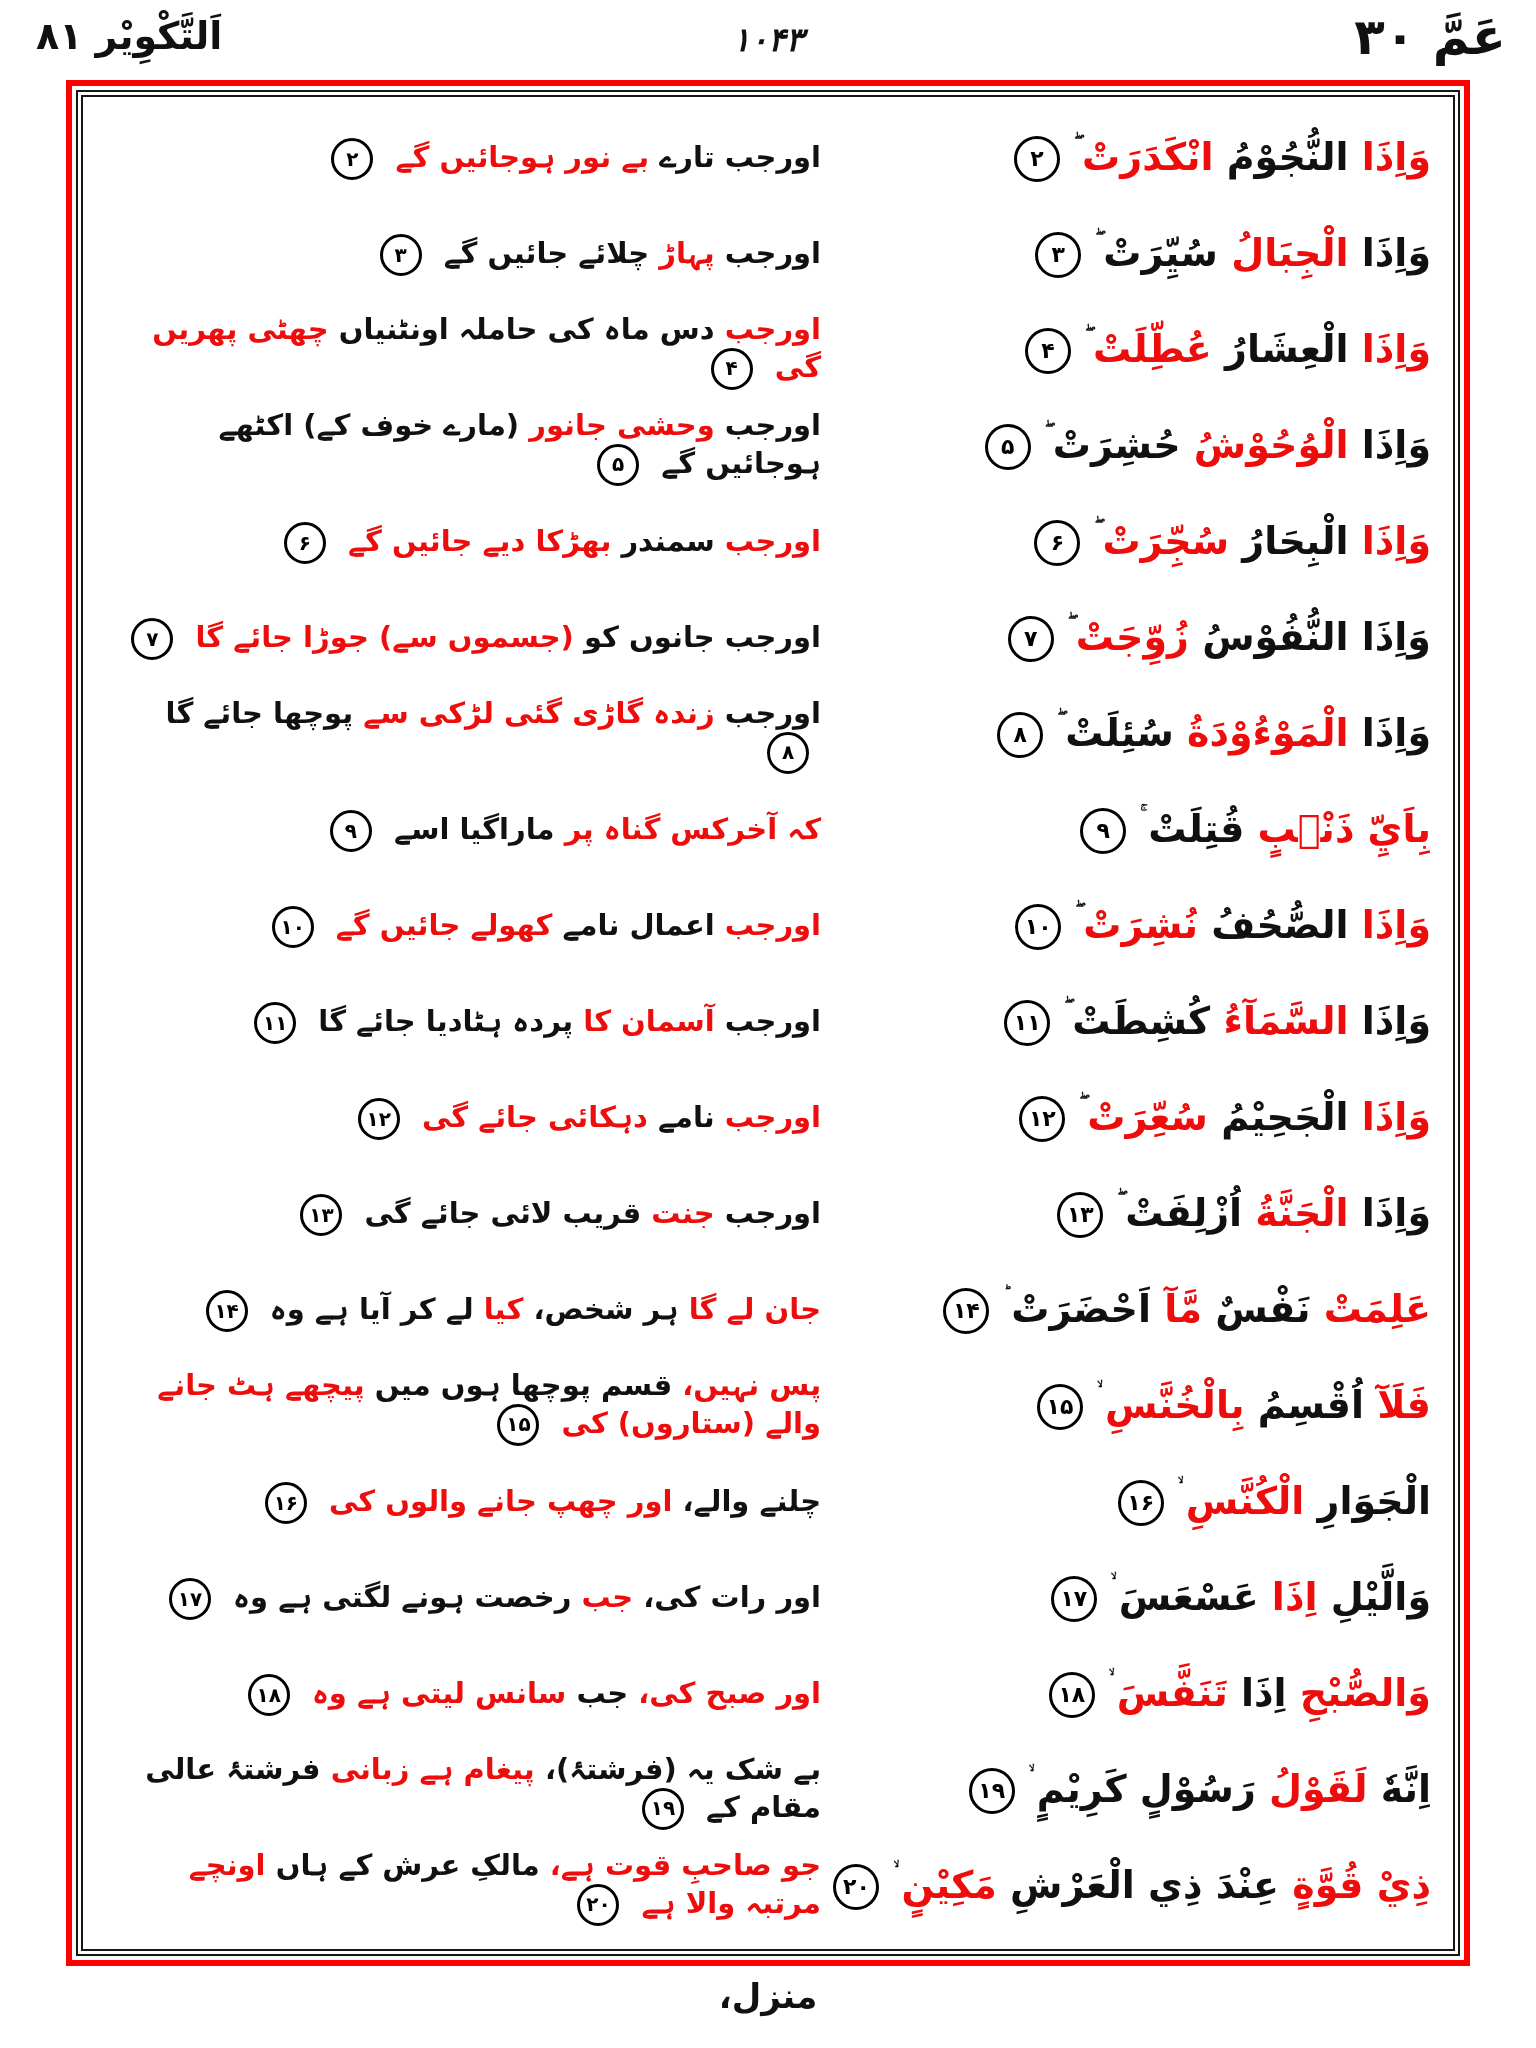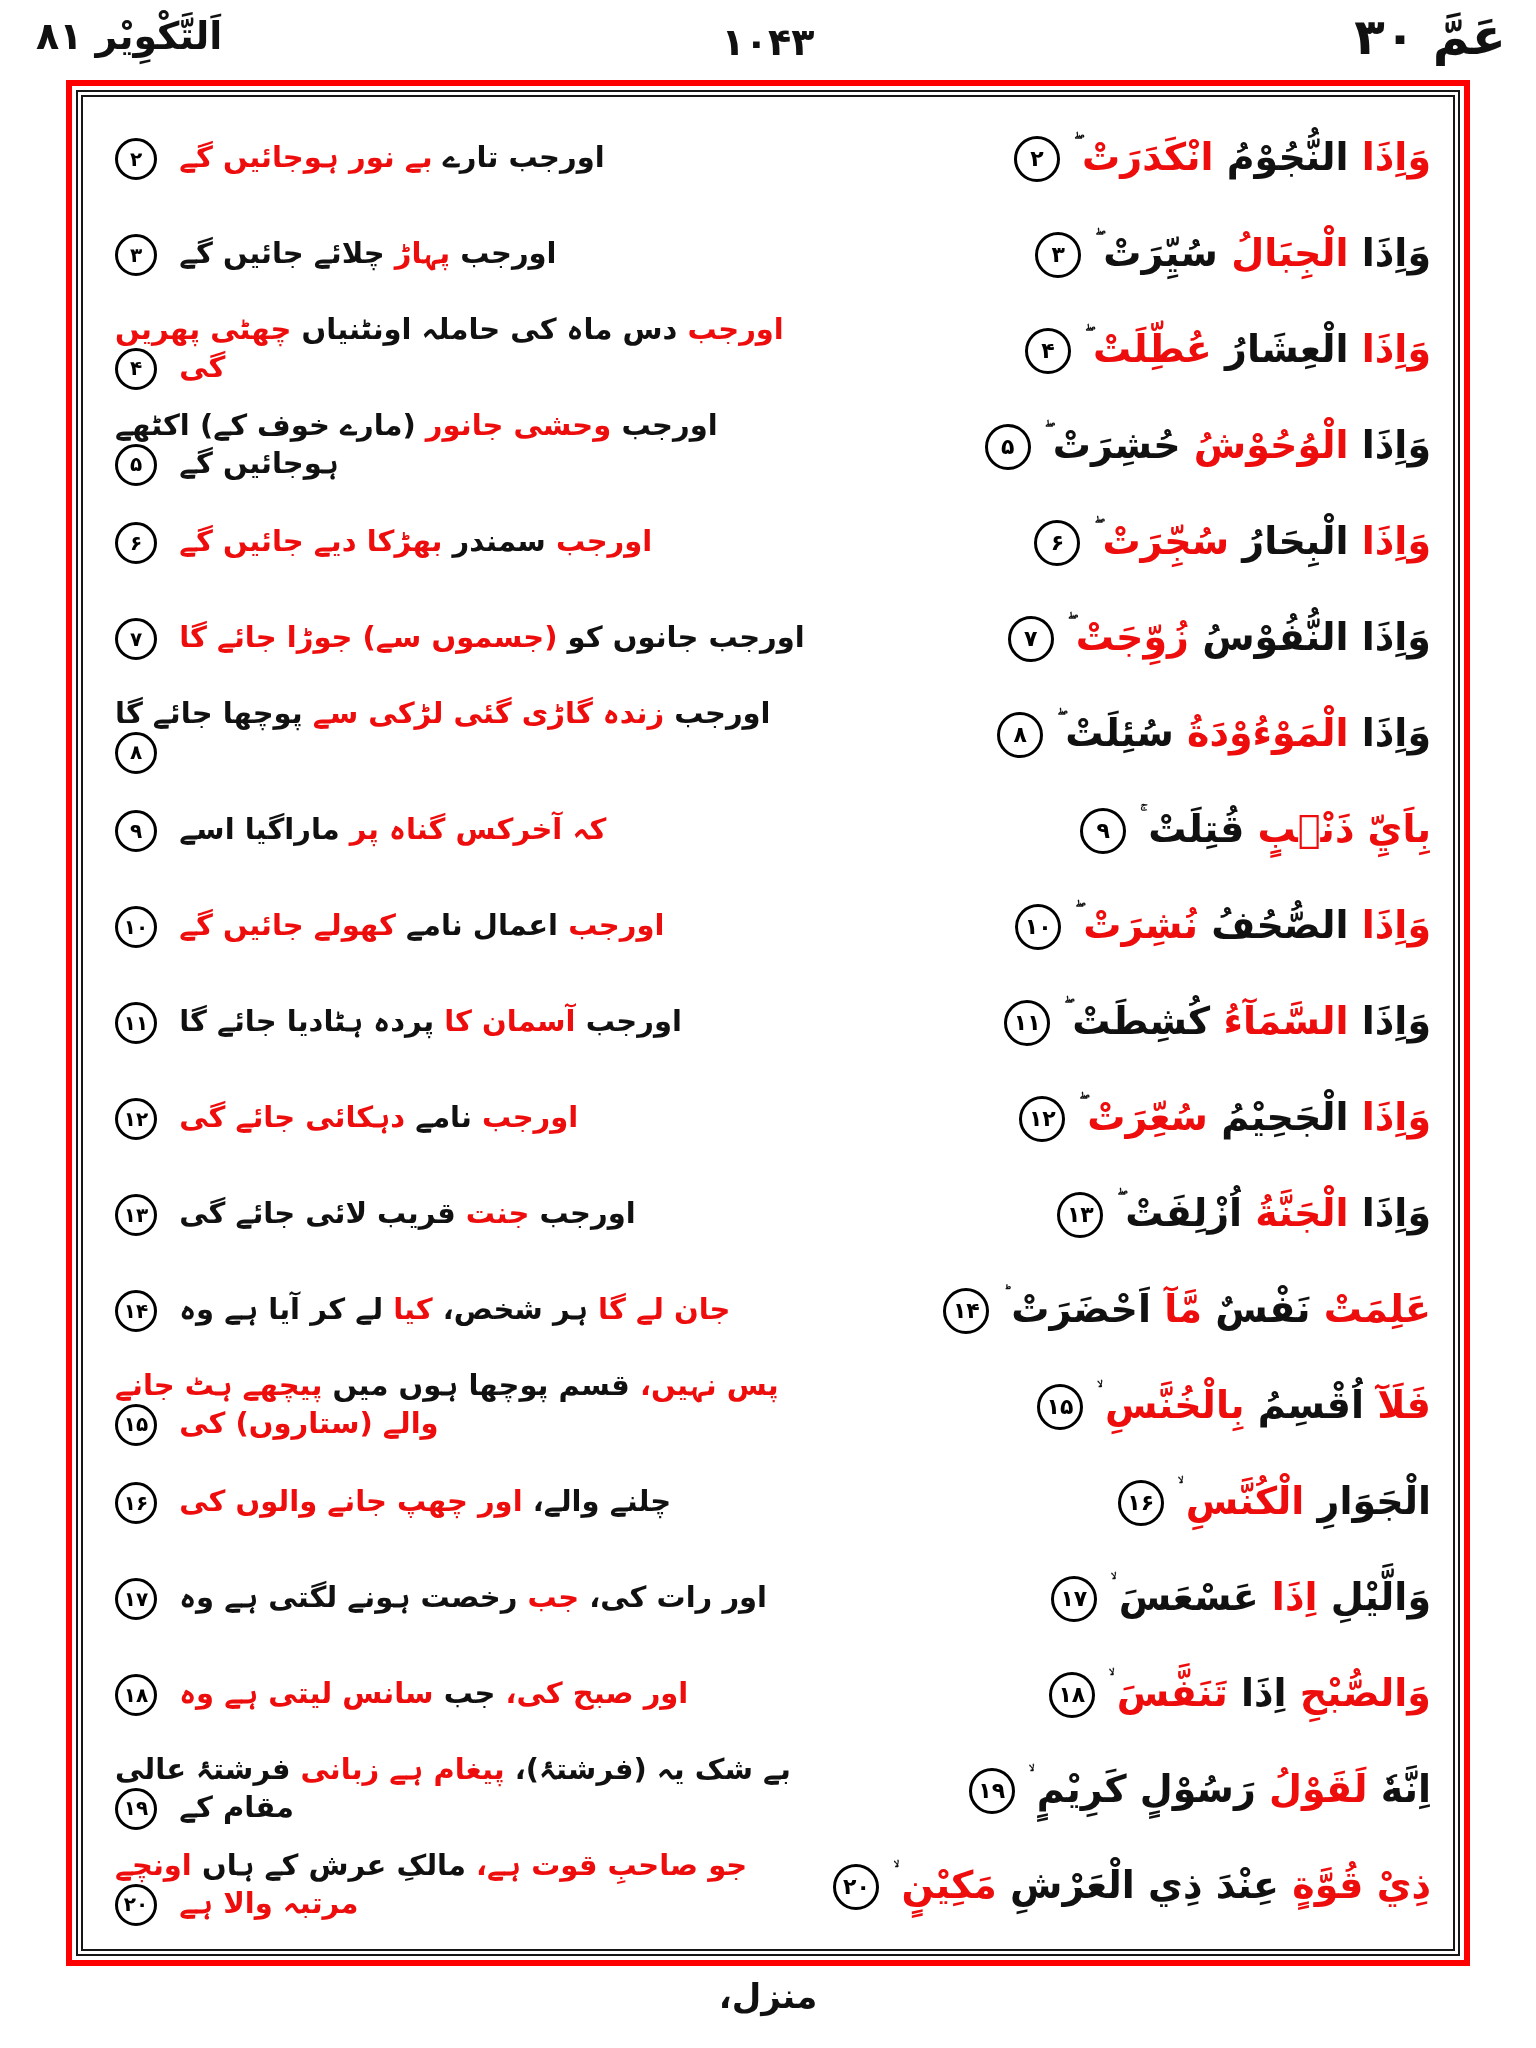--- a/index.html
+++ b/index.html
@@ -2,21 +2,21 @@
 <html lang="ur" dir="rtl"><head>
 <meta charset="utf-8">
 <style>
   html,body{margin:0;padding:0;}
   body{
     width:1536px;height:2048px;position:relative;background:#ffffff;
     font-family:"DejaVu Sans", sans-serif;overflow:hidden;
   }
   
   .hdr-surah{position:absolute;top:14px;left:36px;font-size:38px;font-weight:700;color:#111;direction:rtl;}
-  .hdr-page{position:absolute;top:20px;left:50%;transform:translateX(-50%);font-size:38px;font-weight:700;color:#111;}
+  .hdr-page{position:absolute;top:20px;left:50%;transform:translateX(-50%);font-size:33px;font-weight:700;color:#111;font-style:italic;}
   .hdr-juz{position:absolute;top:8px;right:30px;font-size:50px;font-weight:700;color:#111;direction:rtl;}
 
   
   .frame-outer{
     position:absolute;left:66px;top:80px;width:1404px;height:1886px;
     border:6px solid var(--frame-red);box-sizing:border-box;background:#fff;
   }
   .frame-inner{
     position:absolute;inset:4px;border:7px double #161616;box-sizing:border-box;
   }
@@ -25,21 +25,21 @@
   }
 
   
   .row{flex:1;display:flex;direction:rtl;align-items:center;min-height:0;}
   .cell-ar{
     width:46%;box-sizing:border-box;padding-left:4px;
     font-size:38px;font-weight:700;line-height:1.12;color:#111;text-align:start;
   }
   .cell-ur{
     width:54%;box-sizing:border-box;padding-left:10px;
-    font-size:29px;font-weight:700;line-height:1.22;color:#111;text-align:left;
+    font-size:29px;font-weight:700;line-height:1.22;color:#111;text-align:right;
   }
   .seg-red{color:var(--text-red);}
   .seg-black{color:#111;}
   .num{
     display:inline-flex;align-items:center;justify-content:center;
     border:3px solid #000;border-radius:50%;color:#000;background:#fff;
     font-weight:700;vertical-align:middle;box-sizing:border-box;
   }
   .num-ar{width:46px;height:46px;font-size:22px;margin:0 14px 0 0;}
   .num-ur{width:42px;height:42px;font-size:20px;margin:0 12px 0 0;}

